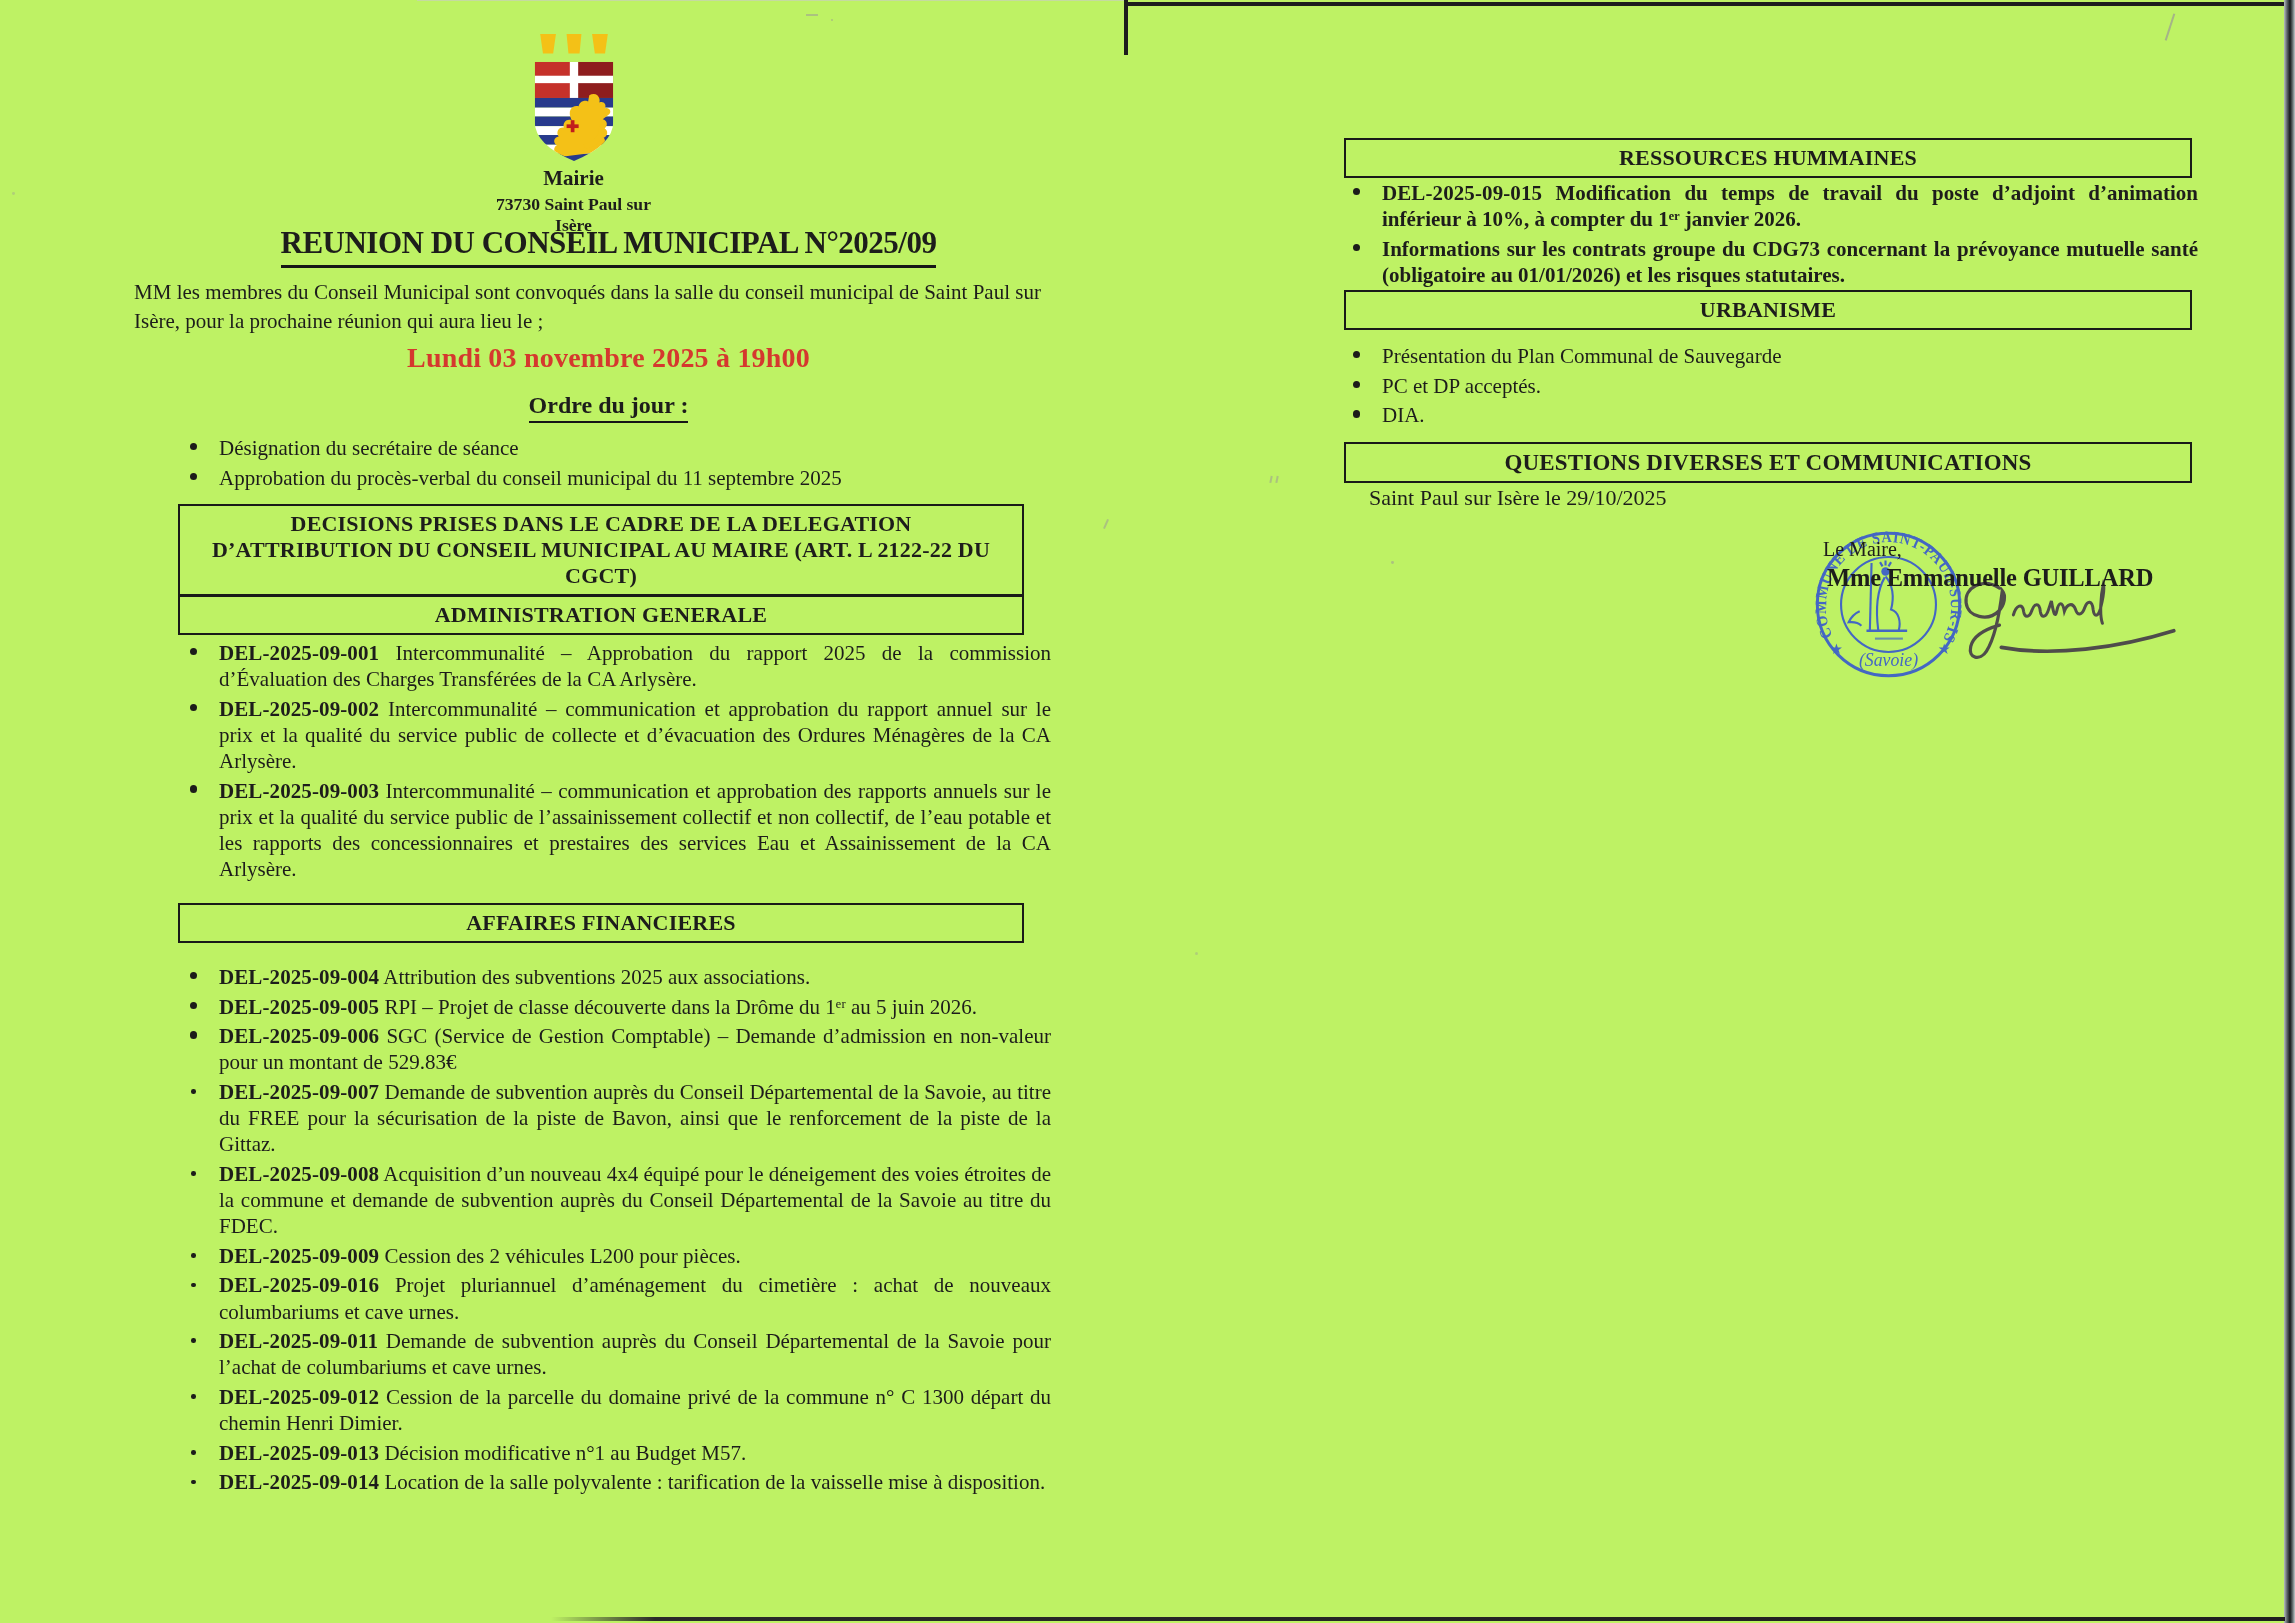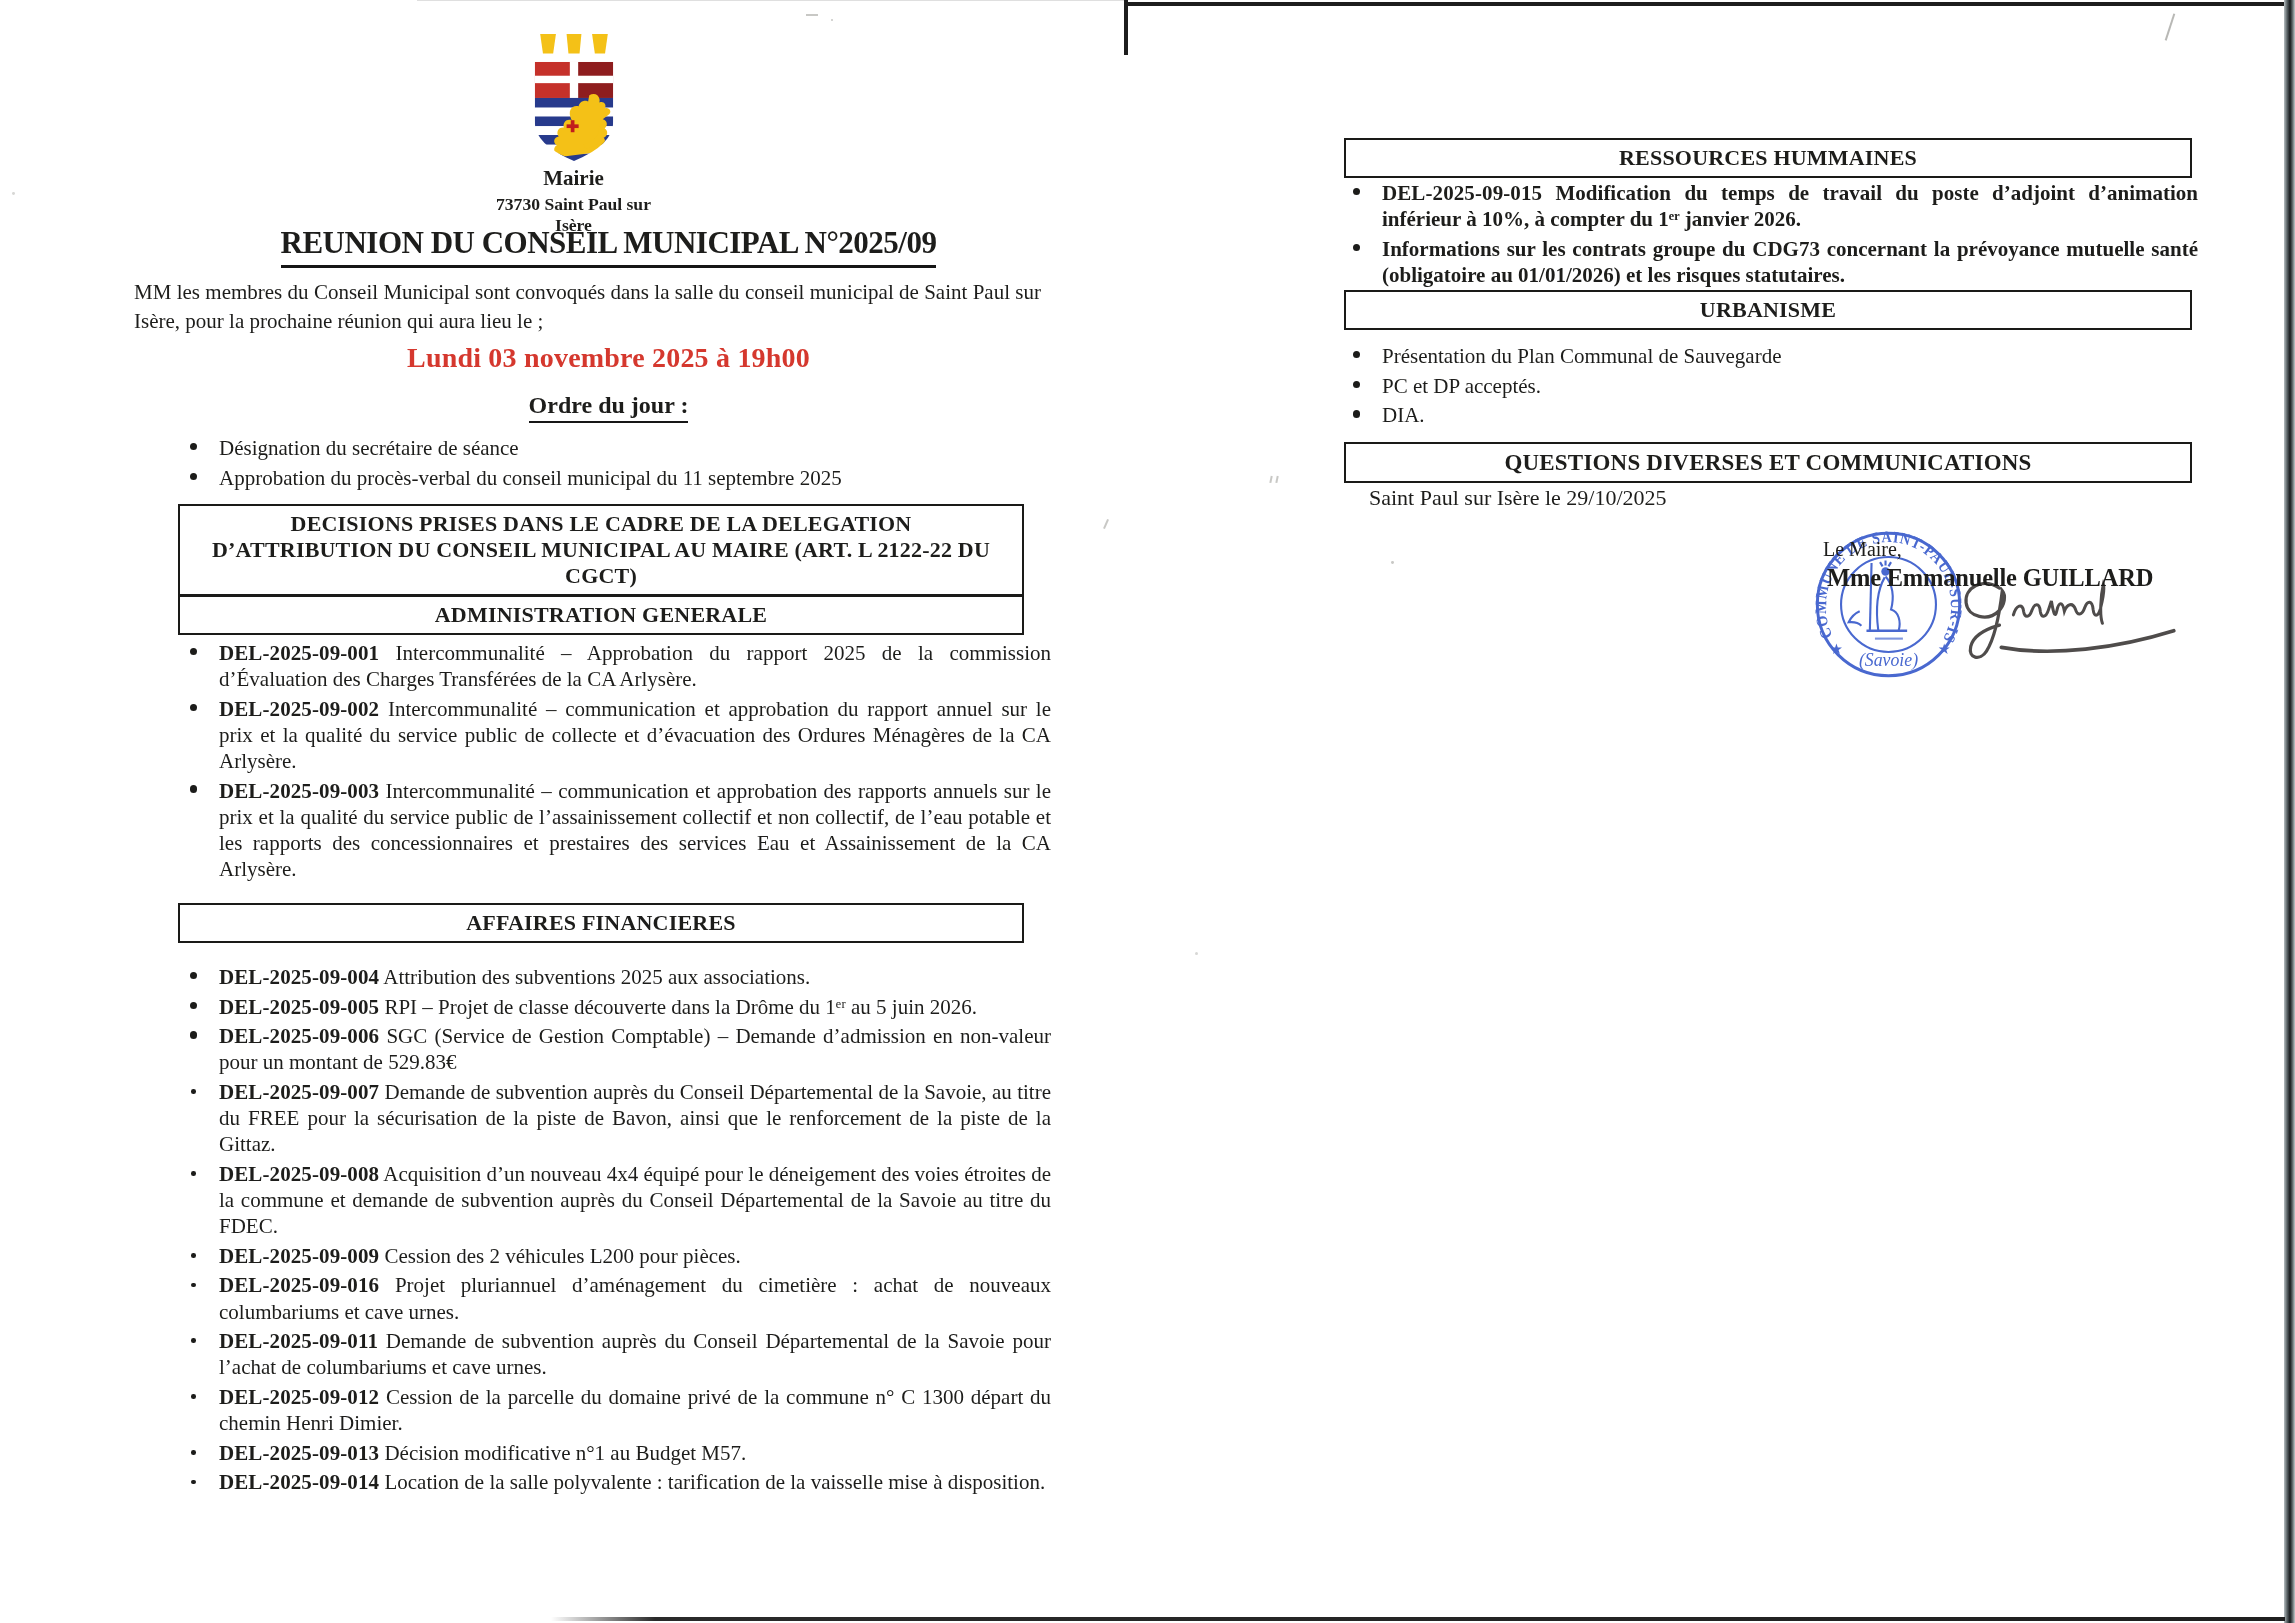--- a/index.html
+++ b/index.html
@@ -1,17 +1,17 @@
 <!DOCTYPE html>
 <html lang="fr" style="--text_ink: #1d1d1b; --accent_red: #d5382e; --stamp_blue: #3a5ccc; --signature_gray: #4f4c4b; --logo_gold: #f4c117; --logo_red: #c5312a; --logo_red_dark: #8e1d1e; --logo_blue: #273a8c;font-size:7.4px"><head>
 <meta charset="utf-8">
 <style>
   html,body{margin:0;padding:0;background:#e8e8e8;}
   .page{
-    position:relative; width:2295px; height:1623px; background:#ffffff;
+    position:relative; width:2295px; height:1623px; background:#bef264;
     font-family:"Liberation Serif","DejaVu Serif",serif; color:var(--text_ink,#1d1d1b);
     overflow:hidden;
   }
   
   .abs{position:absolute;}
   .center{text-align:center;}
   .secbox{
     position:absolute; box-sizing:border-box; border:2.3px solid #1a1a18;
     font-weight:bold; text-align:center; font-size:22px; line-height:1.2;
     padding:4.6px 18.5px; letter-spacing:0.2px; background:transparent;

